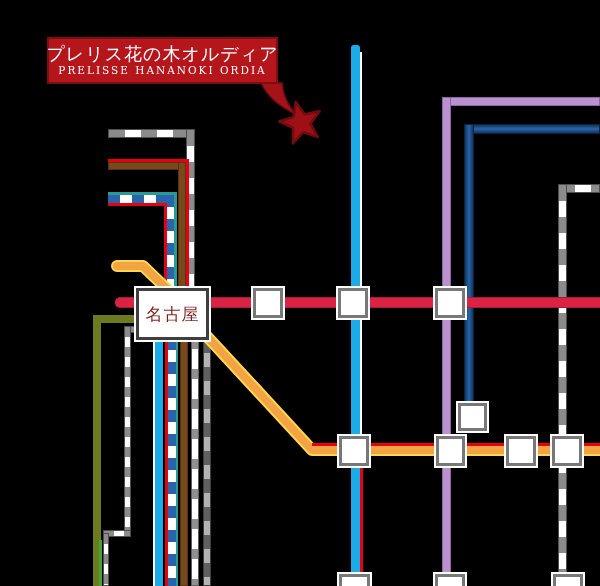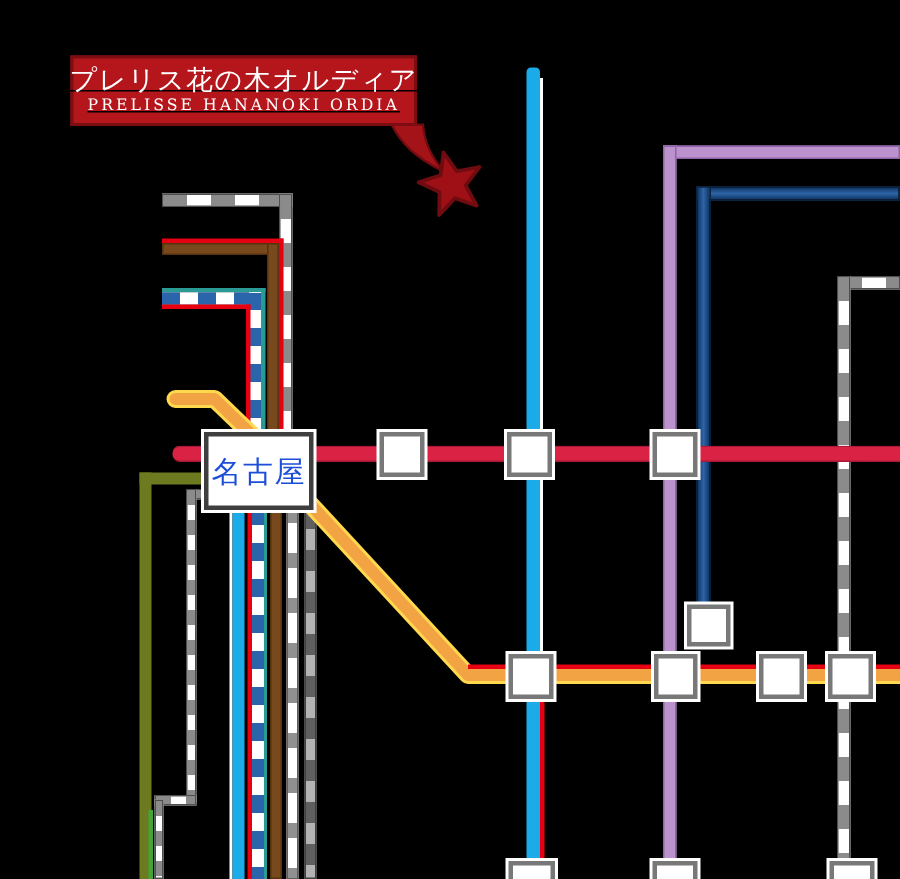--- a/index.html
+++ b/index.html
@@ -27,23 +27,23 @@
   .wdash-sparse-v{background-color:#fff;background-image:repeating-linear-gradient(180deg,#909090 0 10px,#ffffff 10px 30px);border:1px solid #5c5c5c;box-sizing:border-box;}
   .gdash2-v{background-color:#b3b3b3;background-image:repeating-linear-gradient(180deg,#5f5f5f 0 14px,#b3b3b3 14px 28px);border:1px solid #3f3f3f;box-sizing:border-box;}
   .bdash-v{background-color:#fff;background-image:repeating-linear-gradient(180deg,#2a64ab 0 12px,#ffffff 12px 24px);}
   .bdash-h{background-color:#fff;background-image:repeating-linear-gradient(90deg,#2a64ab 0 12px,#ffffff 12px 24px);}
   
   .stn{position:absolute;background:#fff;border:3px solid #787878;box-sizing:border-box;box-shadow:0 0 0 2px #ffffff;}
   
   .box-asama{position:absolute;left:313px;top:143px;width:83px;height:55px;background:#767676;border:4px solid #ffffff;box-sizing:border-box;box-shadow:0 0 0 1px #8a8a8a;display:flex;align-items:center;justify-content:center;}
   .box-asama span{color:#ffffff;font-size:25px;letter-spacing:3px;}
   .box-nagoya{position:absolute;left:136px;top:288px;width:73px;height:52px;background:#ffffff;border:3px solid #3f3f3f;box-sizing:border-box;box-shadow:0 0 0 2px #ffffff;display:flex;align-items:center;justify-content:center;}
-  .box-nagoya span{color:#1d4ed8;font-size:20px;letter-spacing:1px;}
+  .box-nagoya span{color:#7f1d1d;font-size:17px;letter-spacing:1px;}
   
-  .balloon{position:absolute;left:47px;top:37px;width:231px;height:47px;background:#b4161c;border:2px solid #7c0e12;box-sizing:border-box;display:flex;flex-direction:column;align-items:center;justify-content:center;z-index:30;text-decoration:underline;}
+  .balloon{position:absolute;left:47px;top:37px;width:231px;height:47px;background:#b4161c;border:2px solid #7c0e12;box-sizing:border-box;display:flex;flex-direction:column;align-items:center;justify-content:center;z-index:30;}
   .balloon .jp{color:#fff;font-size:18px;letter-spacing:1px;line-height:1.1;white-space:nowrap;}
   .balloon .en{color:#fff;font-size:10.5px;letter-spacing:2px;line-height:1.2;white-space:nowrap;}
   svg{position:absolute;left:0;top:0;}
   .under{z-index:1}.mid{z-index:5}.over{z-index:10}.boxes{z-index:15}.top{z-index:25}
 </style>
 </head>
 <body>
 
 <div id="stage">
 

